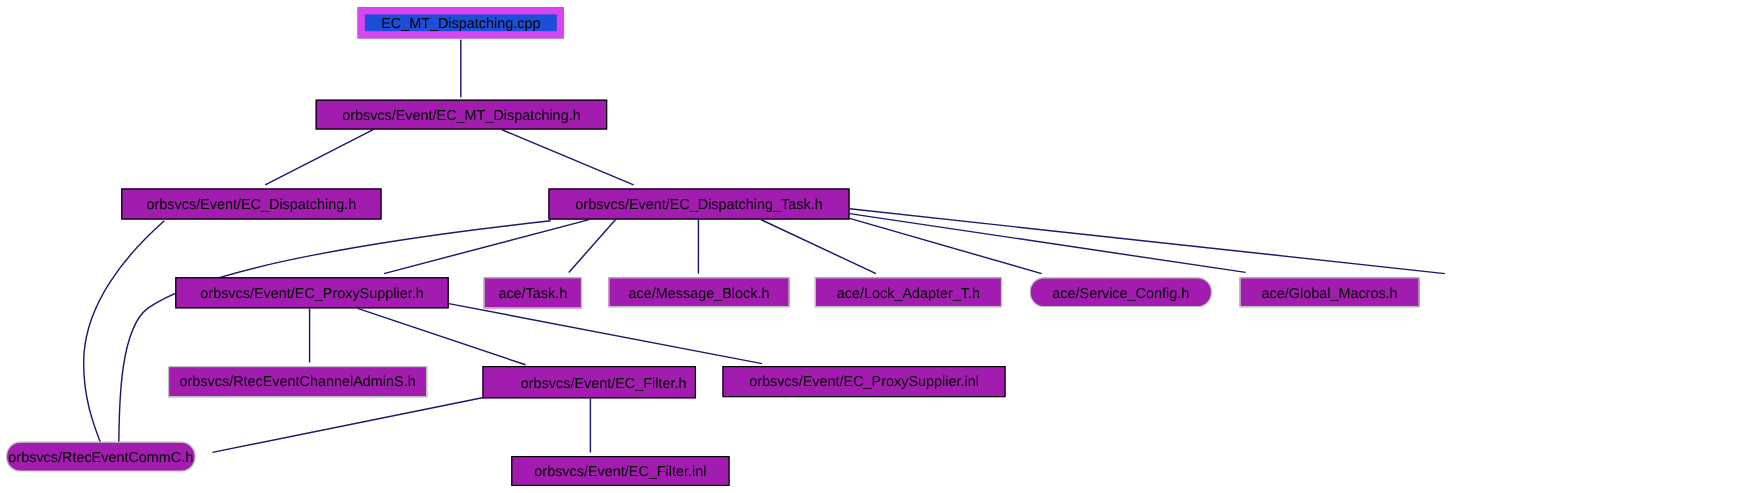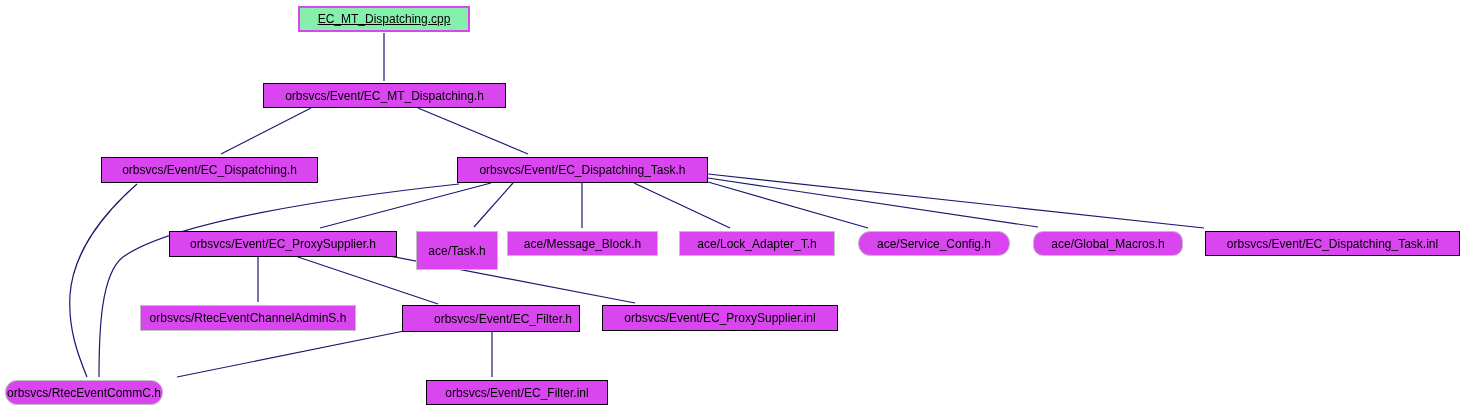--- a/index.html
+++ b/index.html
@@ -21,31 +21,31 @@
     top: 0;
     z-index: 1;
   }
   .node {
     position: absolute;
     z-index: 2;
     display: flex;
     align-items: center;
     justify-content: center;
     box-sizing: border-box;
-    background: #d946ef;
+    background: #a21caf;
     border: 1px solid #000000;
     font-size: 12px;
     line-height: 1;
     color: #000000;
     white-space: nowrap;
     cursor: default;
   }
   .node.internal { border: 1px solid #000000; cursor: pointer; }
   .node.external { border: 1px solid #bfbfbf; }
-  .node.root     { background: #86efac; border: 2px solid #d946ef; text-decoration: underline; }
+  .node.root     { background: #1d4ed8; border: 6px solid #d946ef; }
   svg path { fill: none; }
 </style>
 </head>
 <body>
 
 <div id="canvas">
 
   <svg id="edges" width="1465" height="411" viewBox="0 0 1465 411">
     <defs>
       <marker id="arrow" markerUnits="userSpaceOnUse" markerWidth="14" markerHeight="12" refX="11" refY="4.5" orient="auto">
@@ -74,37 +74,36 @@
   </svg>
 
   <div class="node root" style="left:298px;  top:6px;   width:172px; height:26px;">EC_MT_Dispatching.cpp</div>
 
   <div class="node internal" style="left:263px;  top:83px;  width:243px; height:25px;">orbsvcs/Event/EC_MT_Dispatching.h</div>
 
   <div class="node internal" style="left:80px;   top:157px; width:217px; height:26px;margin-left:21px;">orbsvcs/Event/EC_Dispatching.h</div>
 
   <div class="node internal" style="left:457px;  top:157px; width:251px; height:26px;">orbsvcs/Event/EC_Dispatching_Task.h</div>
 
-  <div class="node internal" style="left:146px;  top:231px; width:228px; height:26px;margin-left:23px;">orbsvcs/Event/EC_ProxySupplier.h</div>
+  <div class="node internal" style="left:146px;  top:231px; width:228px; height:26px;">orbsvcs/Event/EC_ProxySupplier.h</div>
 
-  <div class="node external" style="left:416px;  top:231px; width:82px;  height:39px;text-align:center;">ace/Task.h</div>
+  <div class="node external" style="left:403px;  top:231px; width:82px;  height:26px;text-align:center;">ace/Task.h</div>
 
   <div class="node external" style="left:507px;  top:231px; width:151px; height:25px;">ace/Message_Block.h</div>
 
   <div class="node external" style="left:679px;  top:231px; width:156px; height:25px;">ace/Lock_Adapter_T.h</div>
 
   <div class="node external" style="left:858px;  top:231px; width:152px; height:25px;border-radius:12px;">ace/Service_Config.h</div>
 
-  <div class="node external" style="left:1033px; top:231px; width:150px; height:25px;border-radius:10px;">ace/Global_Macros.h</div>
+  <div class="node external" style="left:1033px; top:231px; width:150px; height:25px;">ace/Global_Macros.h</div>
 
-  <div class="node internal" style="left:1205px; top:231px; width:255px; height:25px;">orbsvcs/Event/EC_Dispatching_Task.inl</div>
 
   <div class="node external" style="left:140px;  top:305px; width:216px; height:26px;">orbsvcs/RtecEventChannelAdminS.h</div>
 
   <div class="node internal" style="left:402px;  top:305px; width:178px; height:27px;padding-left:24px;">orbsvcs/Event/EC_Filter.h</div>
 
   <div class="node internal" style="left:602px;  top:305px; width:236px; height:26px;">orbsvcs/Event/EC_ProxySupplier.inl</div>
 
-  <div class="node external" style="left:5px;    top:380px; width:158px; height:25px;border-radius:12px;">orbsvcs/RtecEventCommC.h</div>
+  <div class="node external" style="left:5px;    top:368px; width:158px; height:25px;border-radius:12px;">orbsvcs/RtecEventCommC.h</div>
 
   <div class="node internal" style="left:400px;  top:380px; width:182px; height:25px;margin-left:26px;">orbsvcs/Event/EC_Filter.inl</div>
 
 </div>
 
 </body></html>

